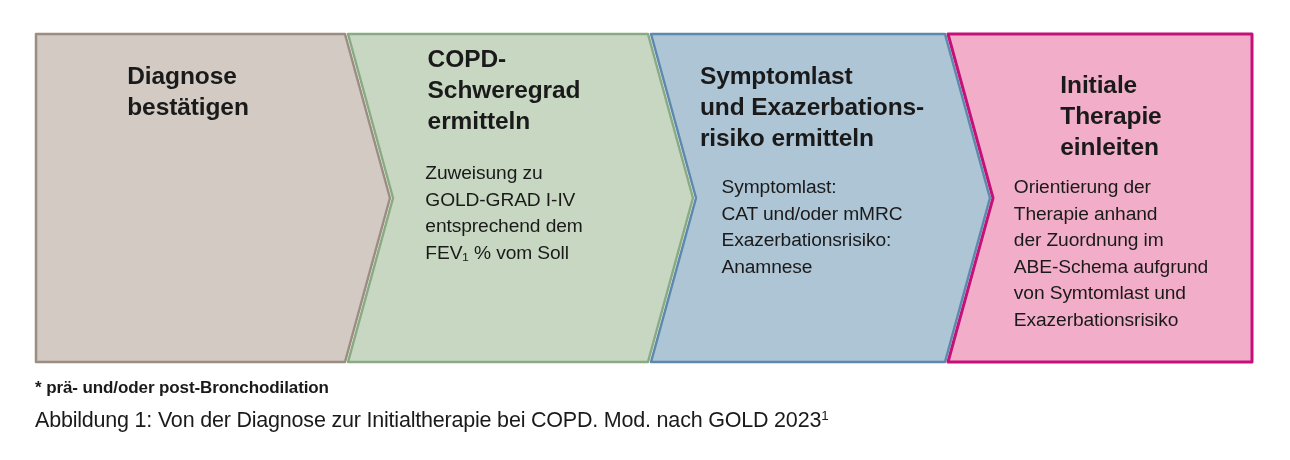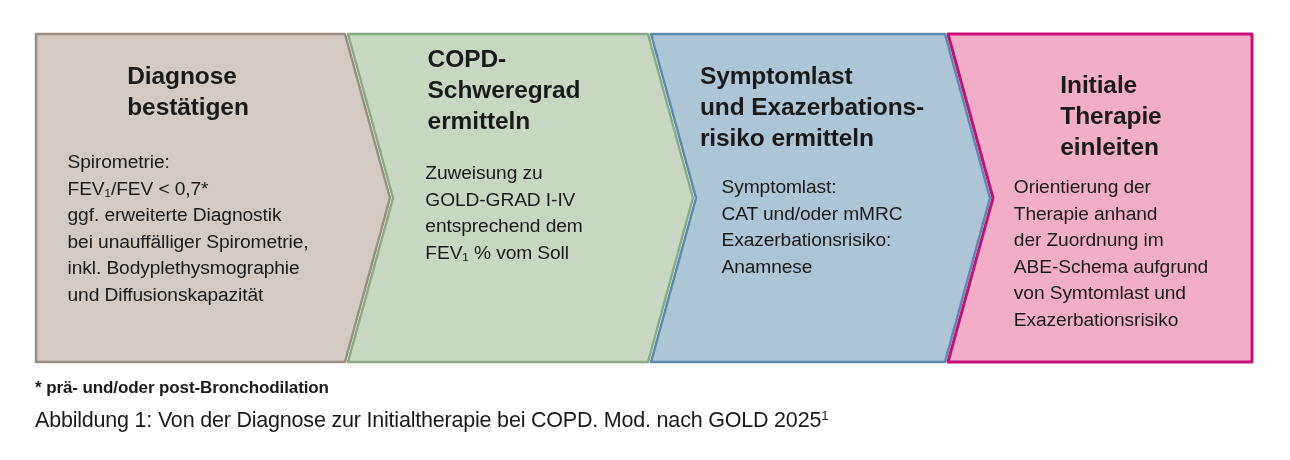--- a/index.html
+++ b/index.html
@@ -112,26 +112,20 @@
       <polygon points="348,34 648,34 693,198 648,362 348,362 393,198" fill="#c7d7c2" stroke="#8aaa83" stroke-width="2.5" stroke-linejoin="round"></polygon>
 
       <polygon points="651,34 945,34 990,198 945,362 651,362 696,198" fill="#aec5d6" stroke="#5d89ac" stroke-width="2.5" stroke-linejoin="round"></polygon>
 
       <polygon points="948,34 1252,34 1252,362 948,362 993,198" fill="#f2aec8" stroke="#c4117a" stroke-width="3" stroke-linejoin="round"></polygon>
     </svg>
 
     <div class="step-text" id="step-text-0">
       <div class="step-title">Diagnose
 bestätigen</div>
-      <div class="step-body">Spirometrie:
-FEV₁/FEV &lt; 0,7*
-ggf. erweiterte Diagnostik
-bei unauffälliger Spirometrie,
-inkl. Bodyplethysmographie
-und Diffusionskapazität</div>
     </div>
 
     <div class="step-text" id="step-text-1">
       <div class="step-title">COPD-
 Schweregrad
 ermitteln</div>
       <div class="step-body">Zuweisung zu
 GOLD-GRAD I-IV
 entsprechend dem
 FEV₁ % vom Soll</div>
@@ -156,16 +150,16 @@
 der Zuordnung im
 ABE-Schema aufgrund
 von Symtomlast und
 Exazerbationsrisiko</div>
     </div>
   </div>
 
   <div class="footnote">* prä- und/oder post-Bronchodilation</div>
 
   <div class="caption">
-    <span>Abbildung 1: Von der Diagnose zur Initialtherapie bei COPD. Mod. nach GOLD 2025</span><sup>1</sup>
+    <span>Abbildung 1: Von der Diagnose zur Initialtherapie bei COPD. Mod. nach GOLD 2023</span><sup>1</sup>
   </div>
 
 </div>
 
 </body></html>

